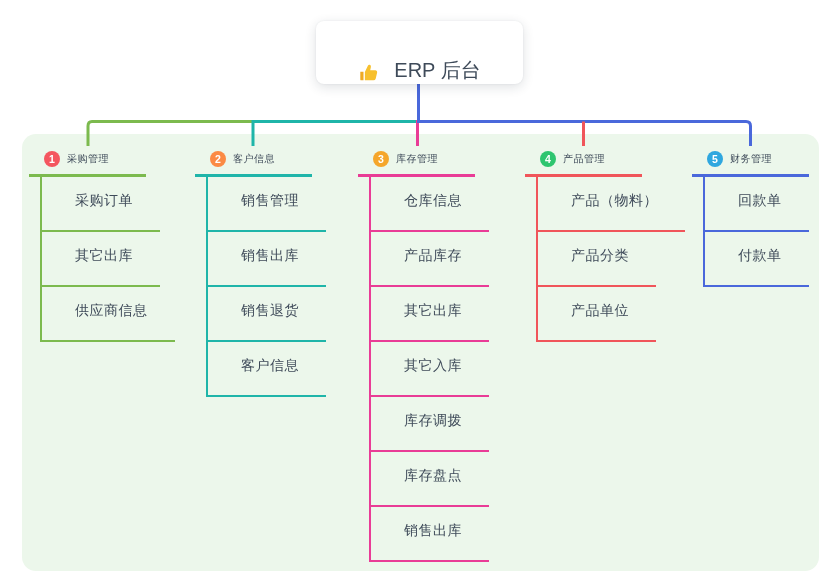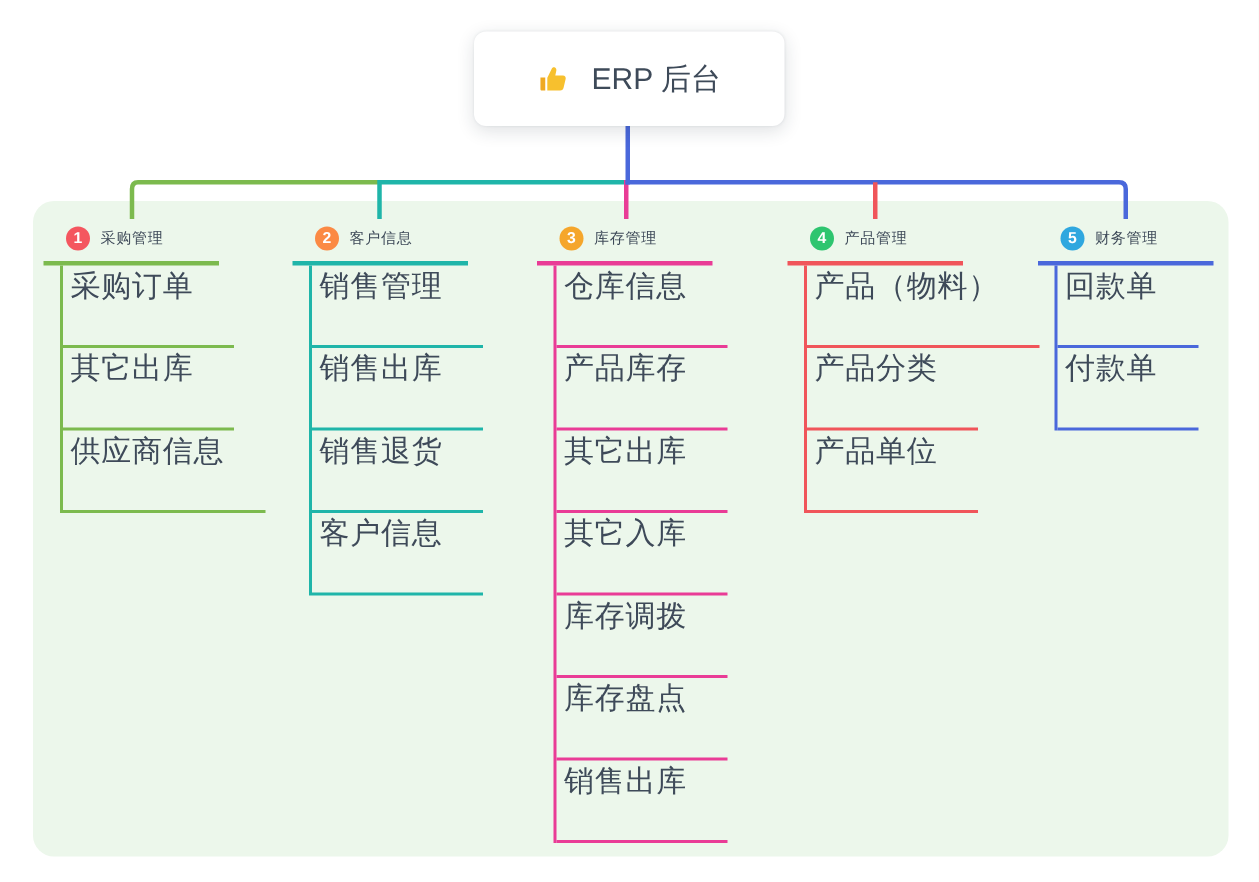--- a/index.html
+++ b/index.html
@@ -1,35 +1,35 @@
 <!DOCTYPE html>
 <html><head>
 <meta charset="utf-8">
 <style>
   html,body{margin:0;padding:0}
   .stage{position:relative;width:839px;height:588px;background:#ffffff;overflow:hidden;
          font-family:"Liberation Sans","DejaVu Sans",sans-serif;}
   .panel{position:absolute;left:22px;top:134px;width:797px;height:437px;border-radius:14px;z-index:0}
   .connectors{position:absolute;left:0;top:0;width:839px;height:588px;z-index:1;pointer-events:none}
   .root-card{position:absolute;left:316px;top:21px;width:207px;height:63px;z-index:3;
-             display:flex;align-items:center;justify-content:center;gap:14px;
+             display:flex;align-items:flex-end;justify-content:center;gap:14px;
              border-radius:8px;background:#fff;
              box-shadow:0 3px 12px rgba(30,40,60,.14),0 0 2px rgba(30,40,60,.08);
              font-size:20px;font-weight:500;cursor:pointer}
   .root-card .thumb{width:22px;height:22px;flex:none}
   .branch{position:absolute;top:148px;width:117px;z-index:2}
   .branch-header{box-sizing:border-box;height:29px;display:flex;align-items:center;gap:7px;
                  padding:0 0 4px 15px;border-bottom:3px solid var(--c);cursor:pointer;white-space:nowrap}
   .badge{width:16px;height:16px;border-radius:50%;flex:none;color:#fff;
          font-size:10.5px;font-weight:bold;line-height:16px;text-align:center}
   .branch-label{font-size:10px;font-weight:500;letter-spacing:.5px}
   .children{position:absolute;left:11px;top:29px;border-left:2px solid var(--c)}
-  .child{box-sizing:border-box;height:55px;display:flex;align-items:flex-start;width:max-content;
-         padding:0 27px 6px 5px;border-bottom:2px solid var(--c);
-         font-size:20px;letter-spacing:.5px;white-space:nowrap;cursor:pointer}
+  .child{box-sizing:border-box;height:55px;display:flex;align-items:center;width:max-content;
+         padding:0 27px 6px 33px;border-bottom:2px solid var(--c);
+         font-size:14px;letter-spacing:.5px;white-space:nowrap;cursor:pointer}
 </style>
 </head>
 <body>
 
 <div class="stage" style="color: rgb(62, 74, 89);">
 
   <div class="panel" style="background: rgb(236, 247, 235);"></div>
 
   <svg class="connectors" viewBox="0 0 839 588" fill="none" stroke-width="3">
     <path d="M88 146 V126 Q88 121.5 92 121.5 H253" stroke="#7CBA4E"></path>

